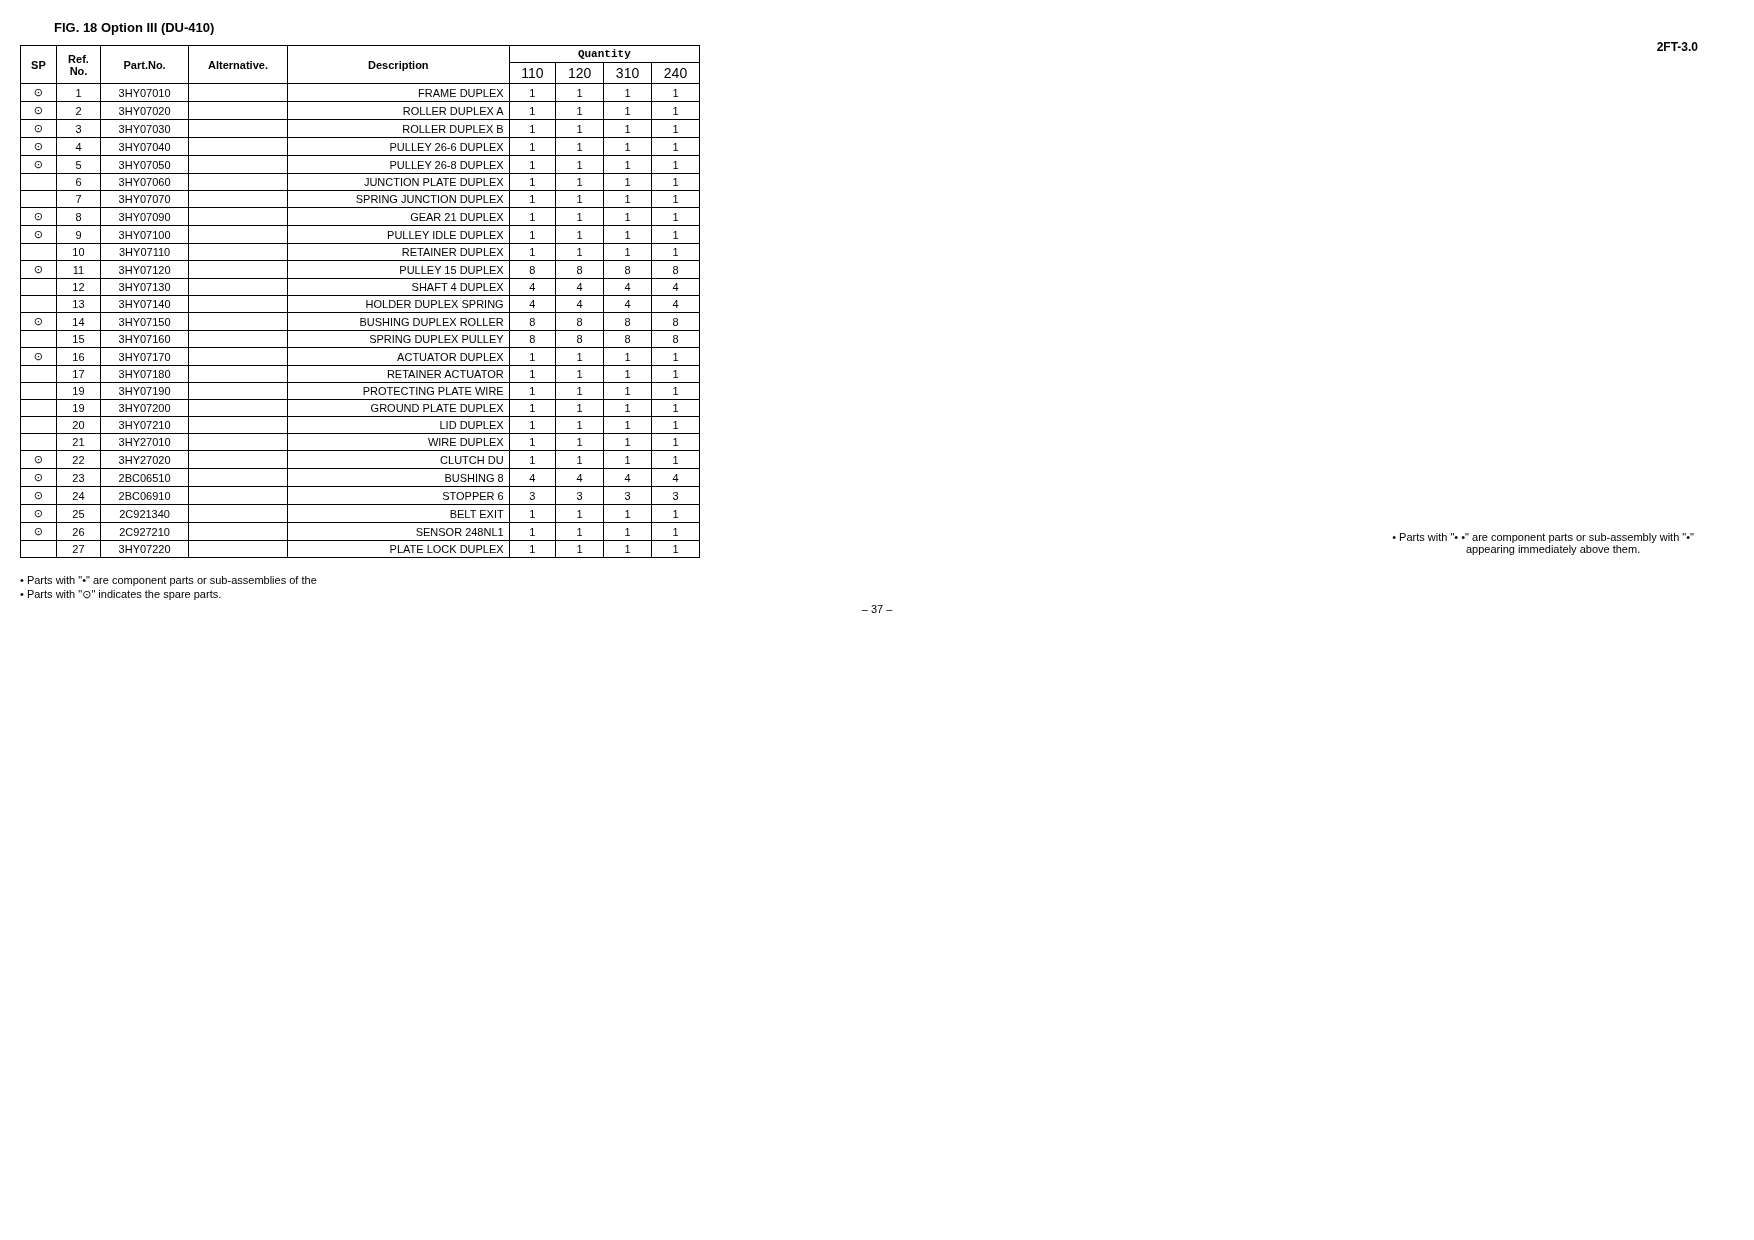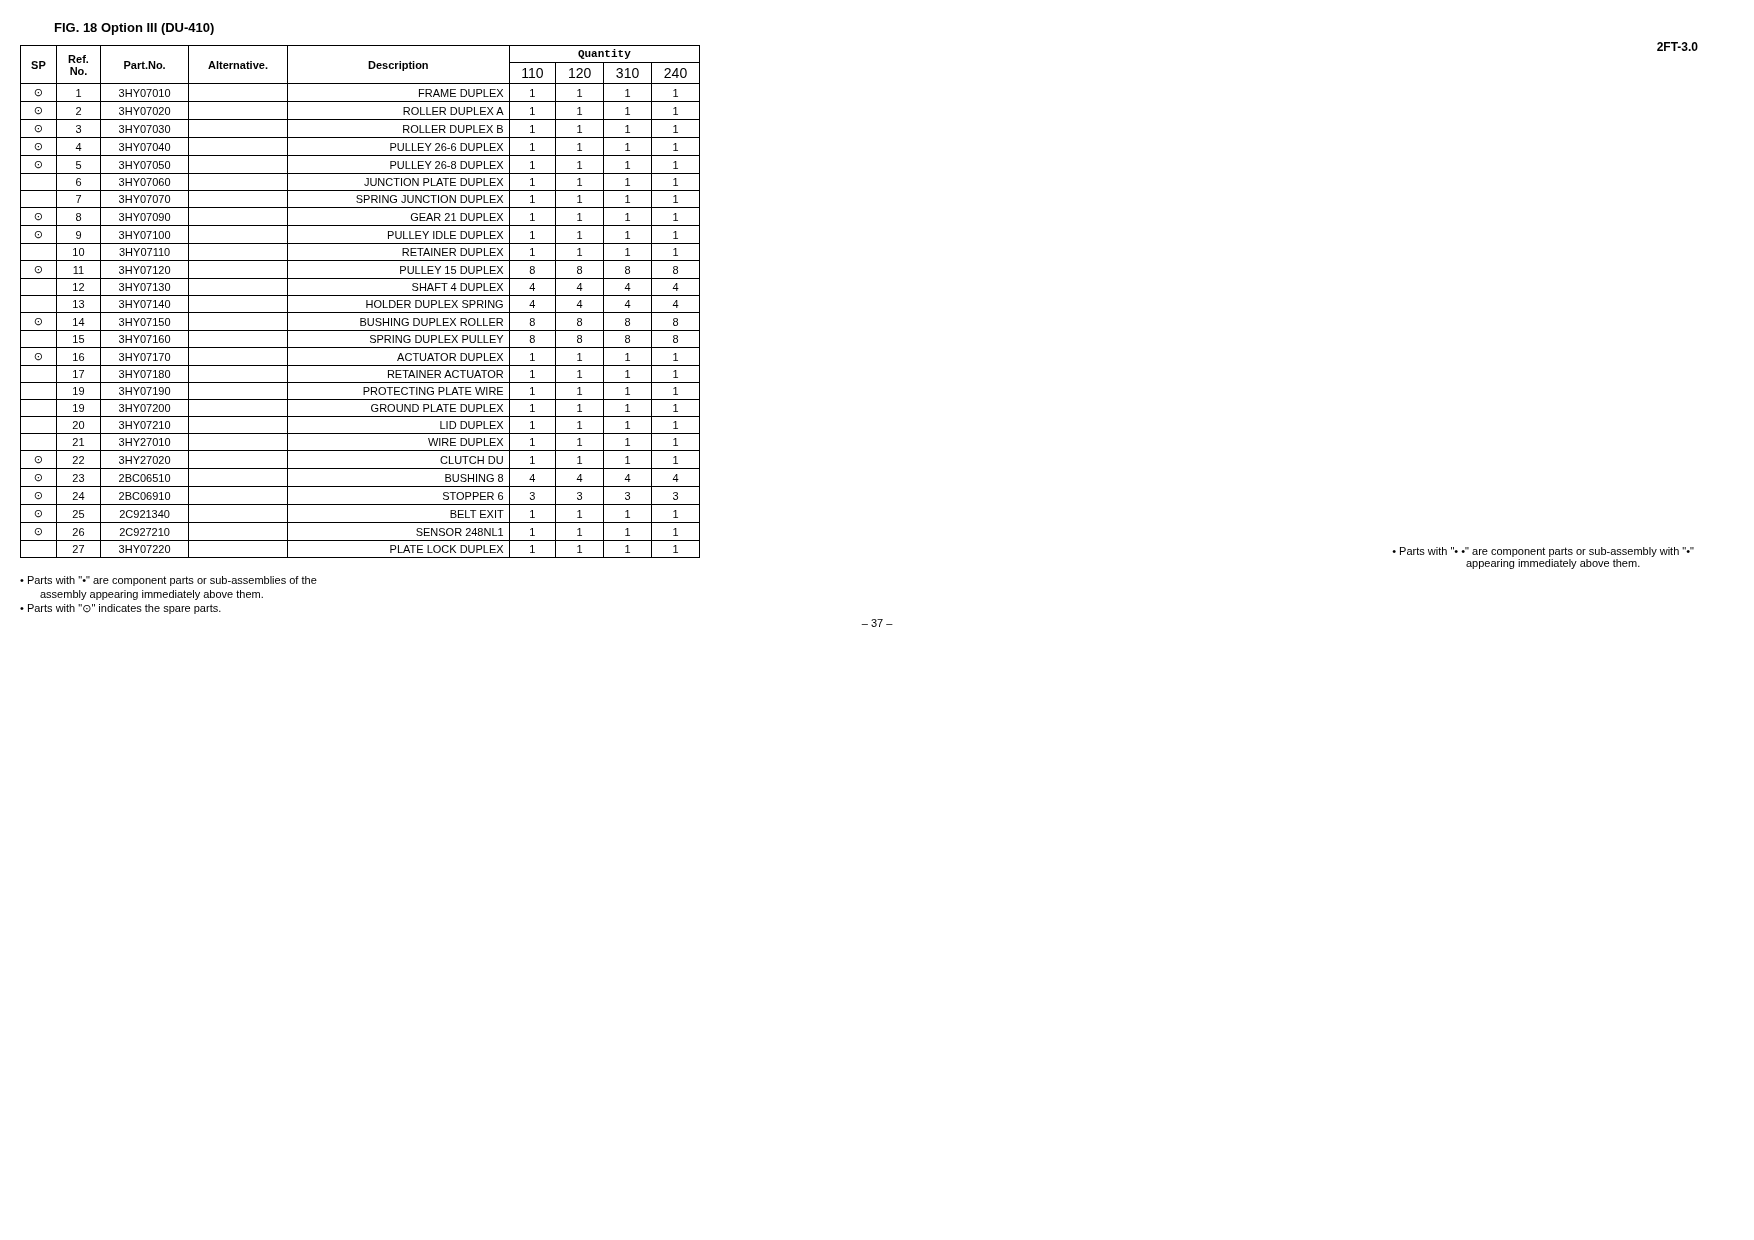--- a/index.html
+++ b/index.html
@@ -392,21 +392,20 @@
           <td>1</td>
           <td>1</td>
           <td>1</td>
           <td>1</td>
         </tr>
       </tbody>
   </table>
 
   <div class="footnotes">
     <p id="fn-left-0">• Parts with "•" are component parts or sub-assemblies of the</p>
-    <p style="padding-left:20px;" id="fn-left-1">assembly appearing immediately above them.</p>
     <p id="fn-left-2">• Parts with "⊙" indicates the spare parts.</p>
   </div>
 
   <div class="page-num">– 37 –</div>
 
   <div class="footnotes-right">
     <p id="fn-right-0">• Parts with "• •" are component parts or sub-assembly with "•"</p>
     <p style="padding-left:20px;" id="fn-right-1"></p>
   <p style="padding-left: 20px; text-align: center;">appearing immediately above them.</p>
     </div>

